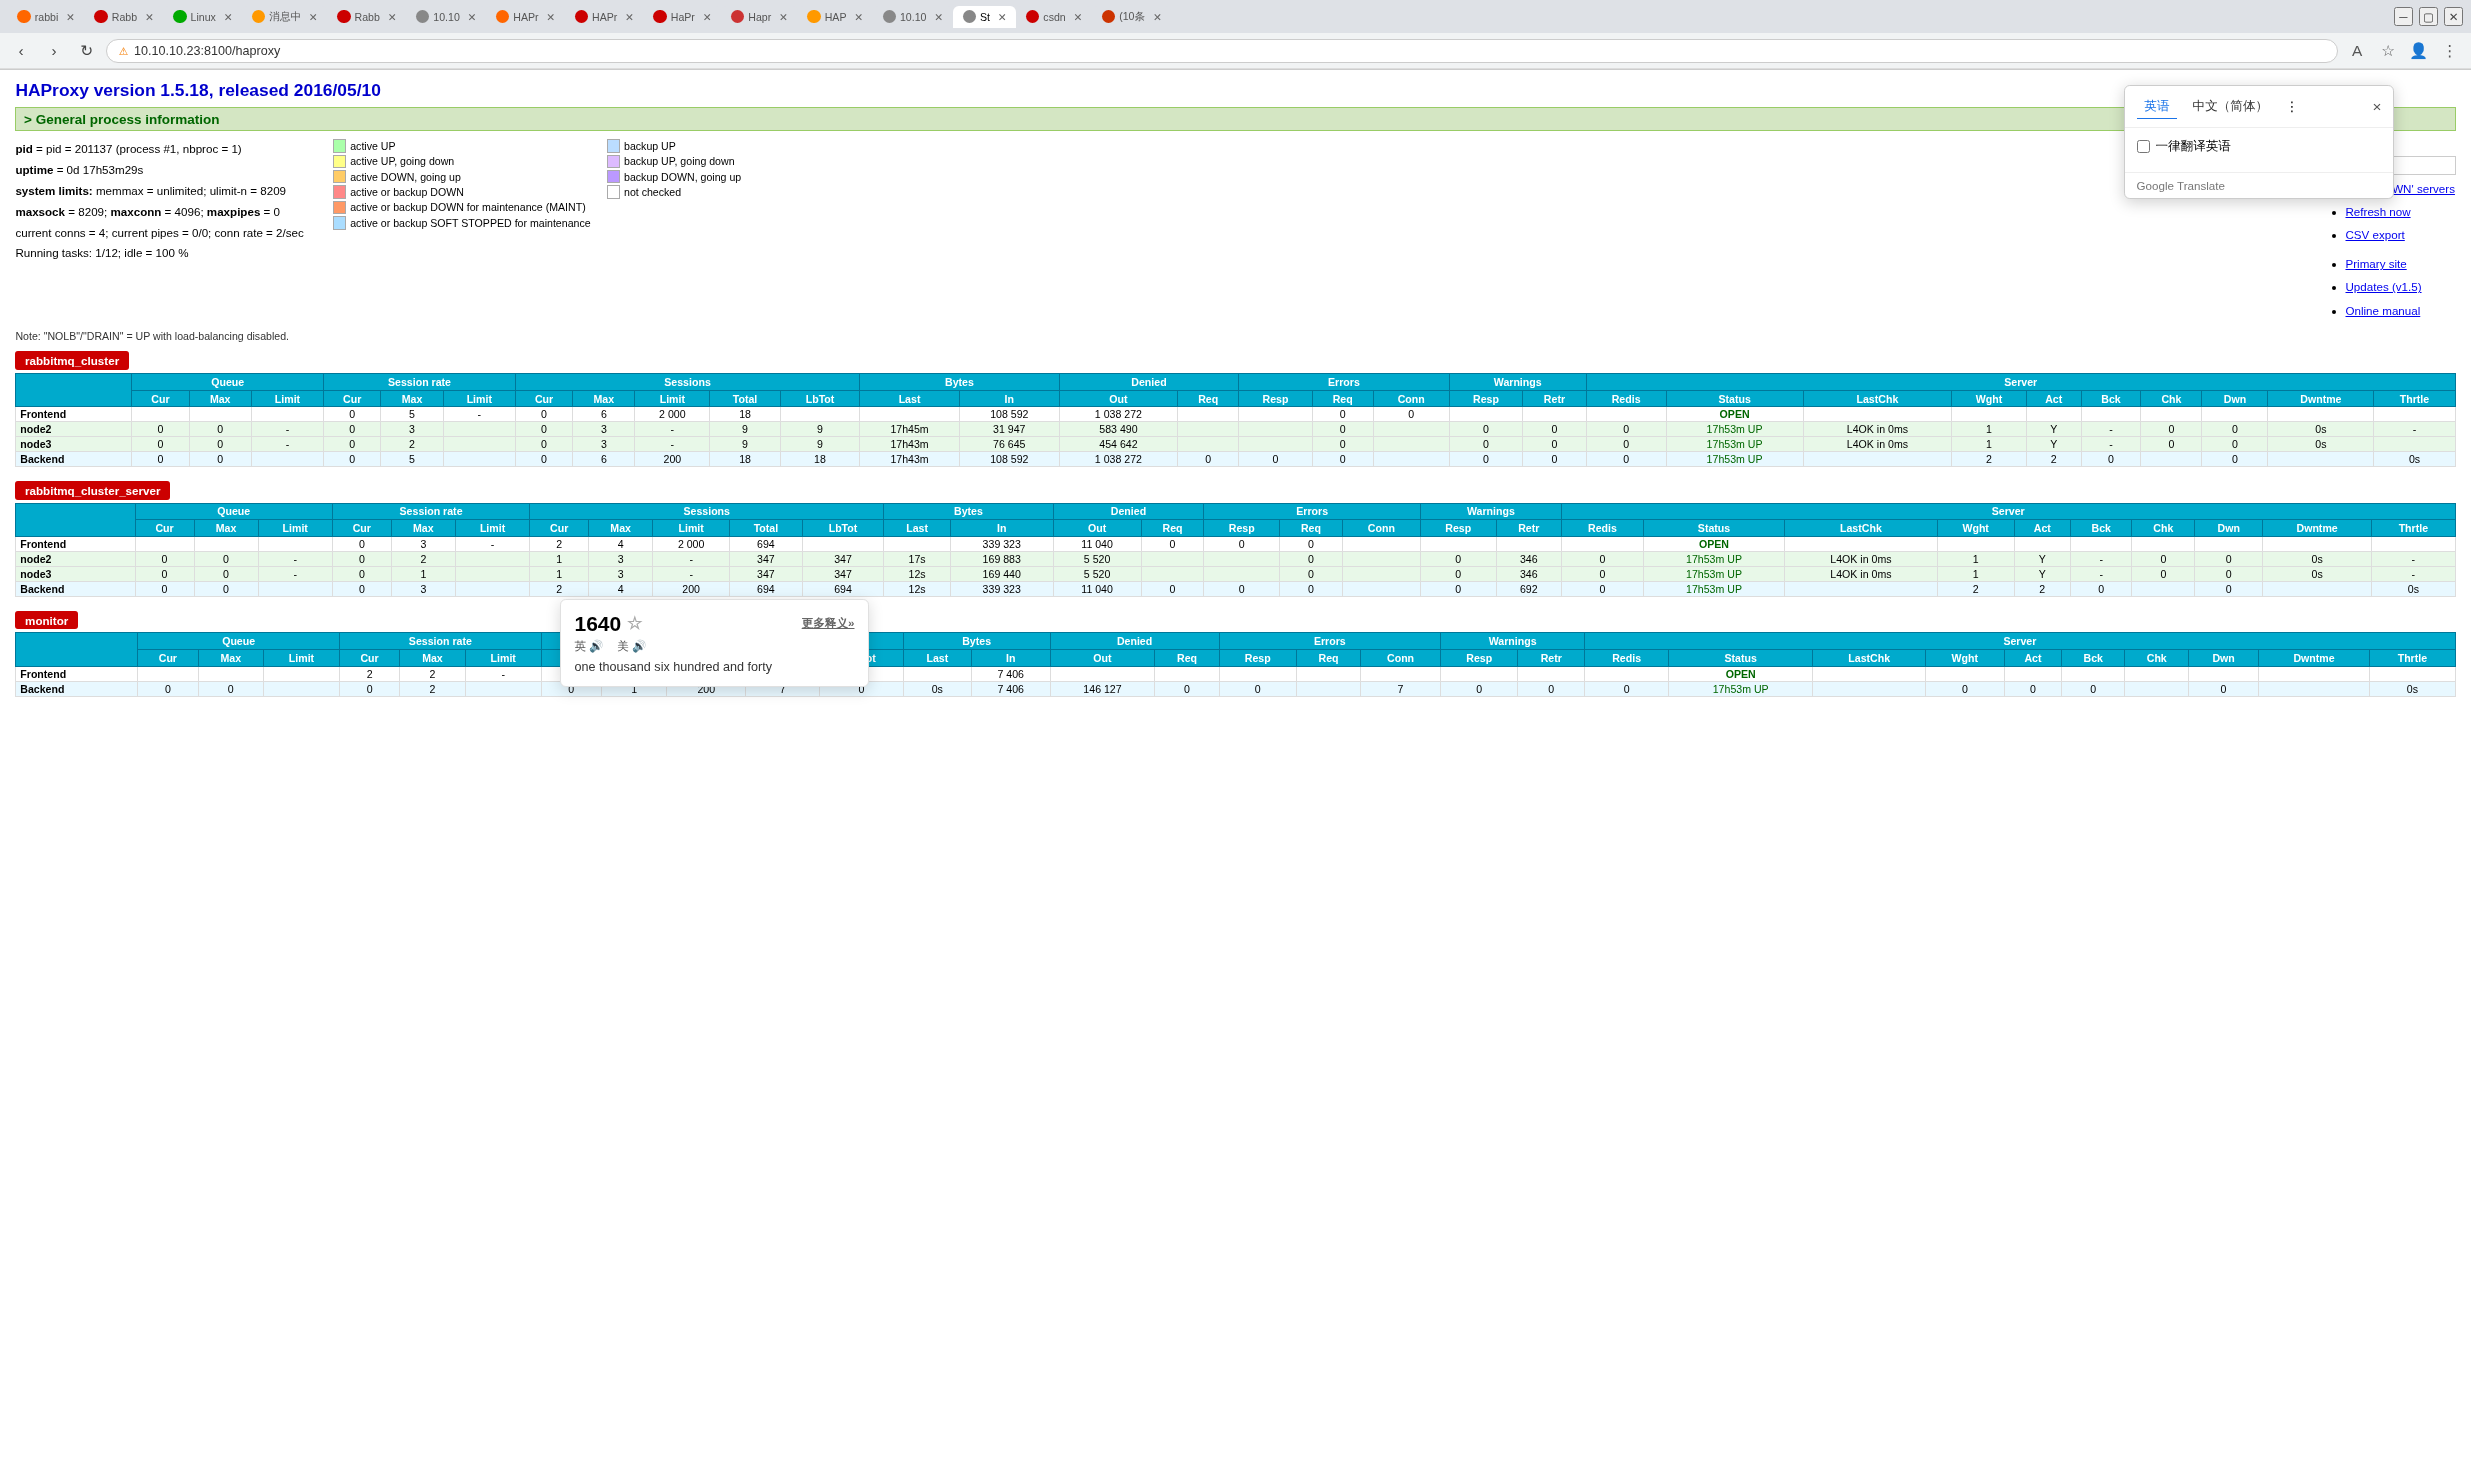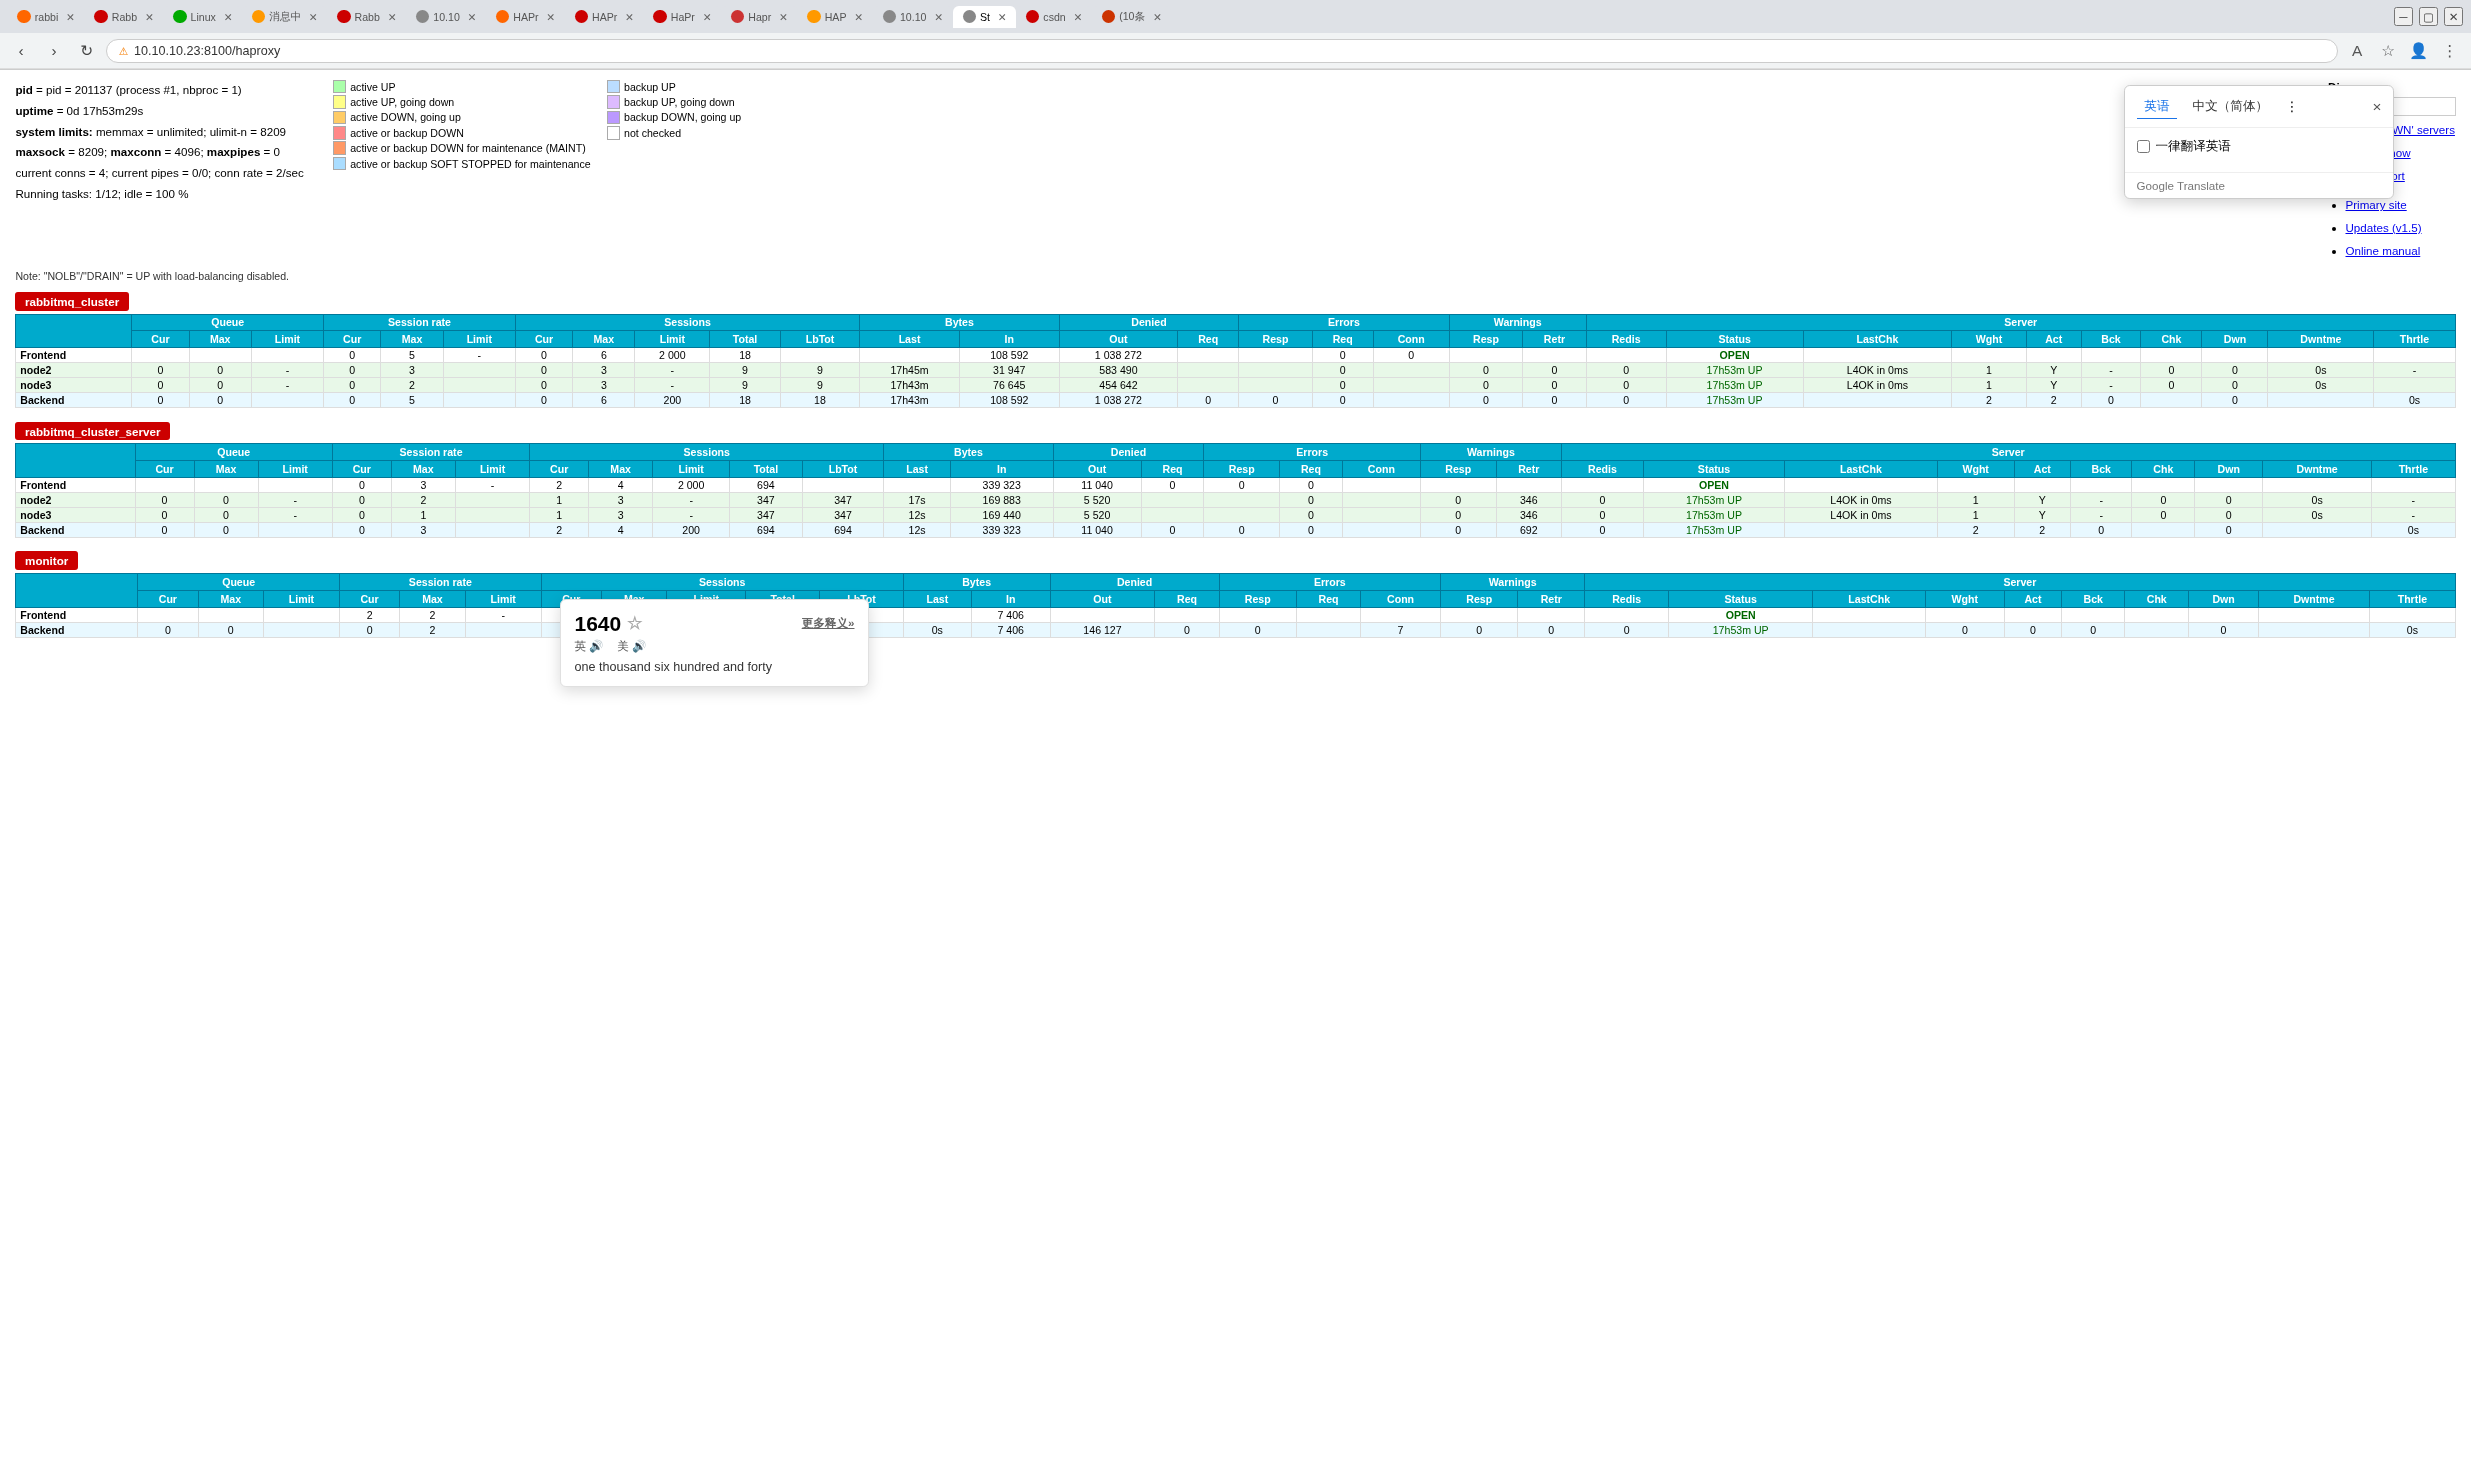--- a/index.html
+++ b/index.html
@@ -230,21 +230,23 @@
       <button class="toolbar-icon-btn">☆</button>
       <button class="toolbar-icon-btn">👤</button>
       <button class="toolbar-icon-btn">⋮</button>
     </div>
   </div>
 </div>
 
 <div class="page-scroll">
 <div class="page-content">
 
-
+  <div class="page-title">HAProxy version 1.5.18, released 2016/05/10</div>
+
+  <div class="section-header">General process information</div>
 
   <div class="info-section">
 
     <div class="info-left">
       <div><b>pid</b> = <span>pid = 201137 (process #1, nbproc = 1)</span></div>
       <div><b>uptime</b> = 0d 17h53m29s</div>
       <div><b>system limits:</b> memmax = unlimited; ulimit-n = 8209</div>
       <div><b>maxsock</b> = 8209; <b>maxconn</b> = 4096; <b>maxpipes</b> = 0</div>
       <div>current conns = 4; current pipes = 0/0; conn rate = 2/sec</div>
       <div>Running tasks: 1/12; idle = 100 %</div>

